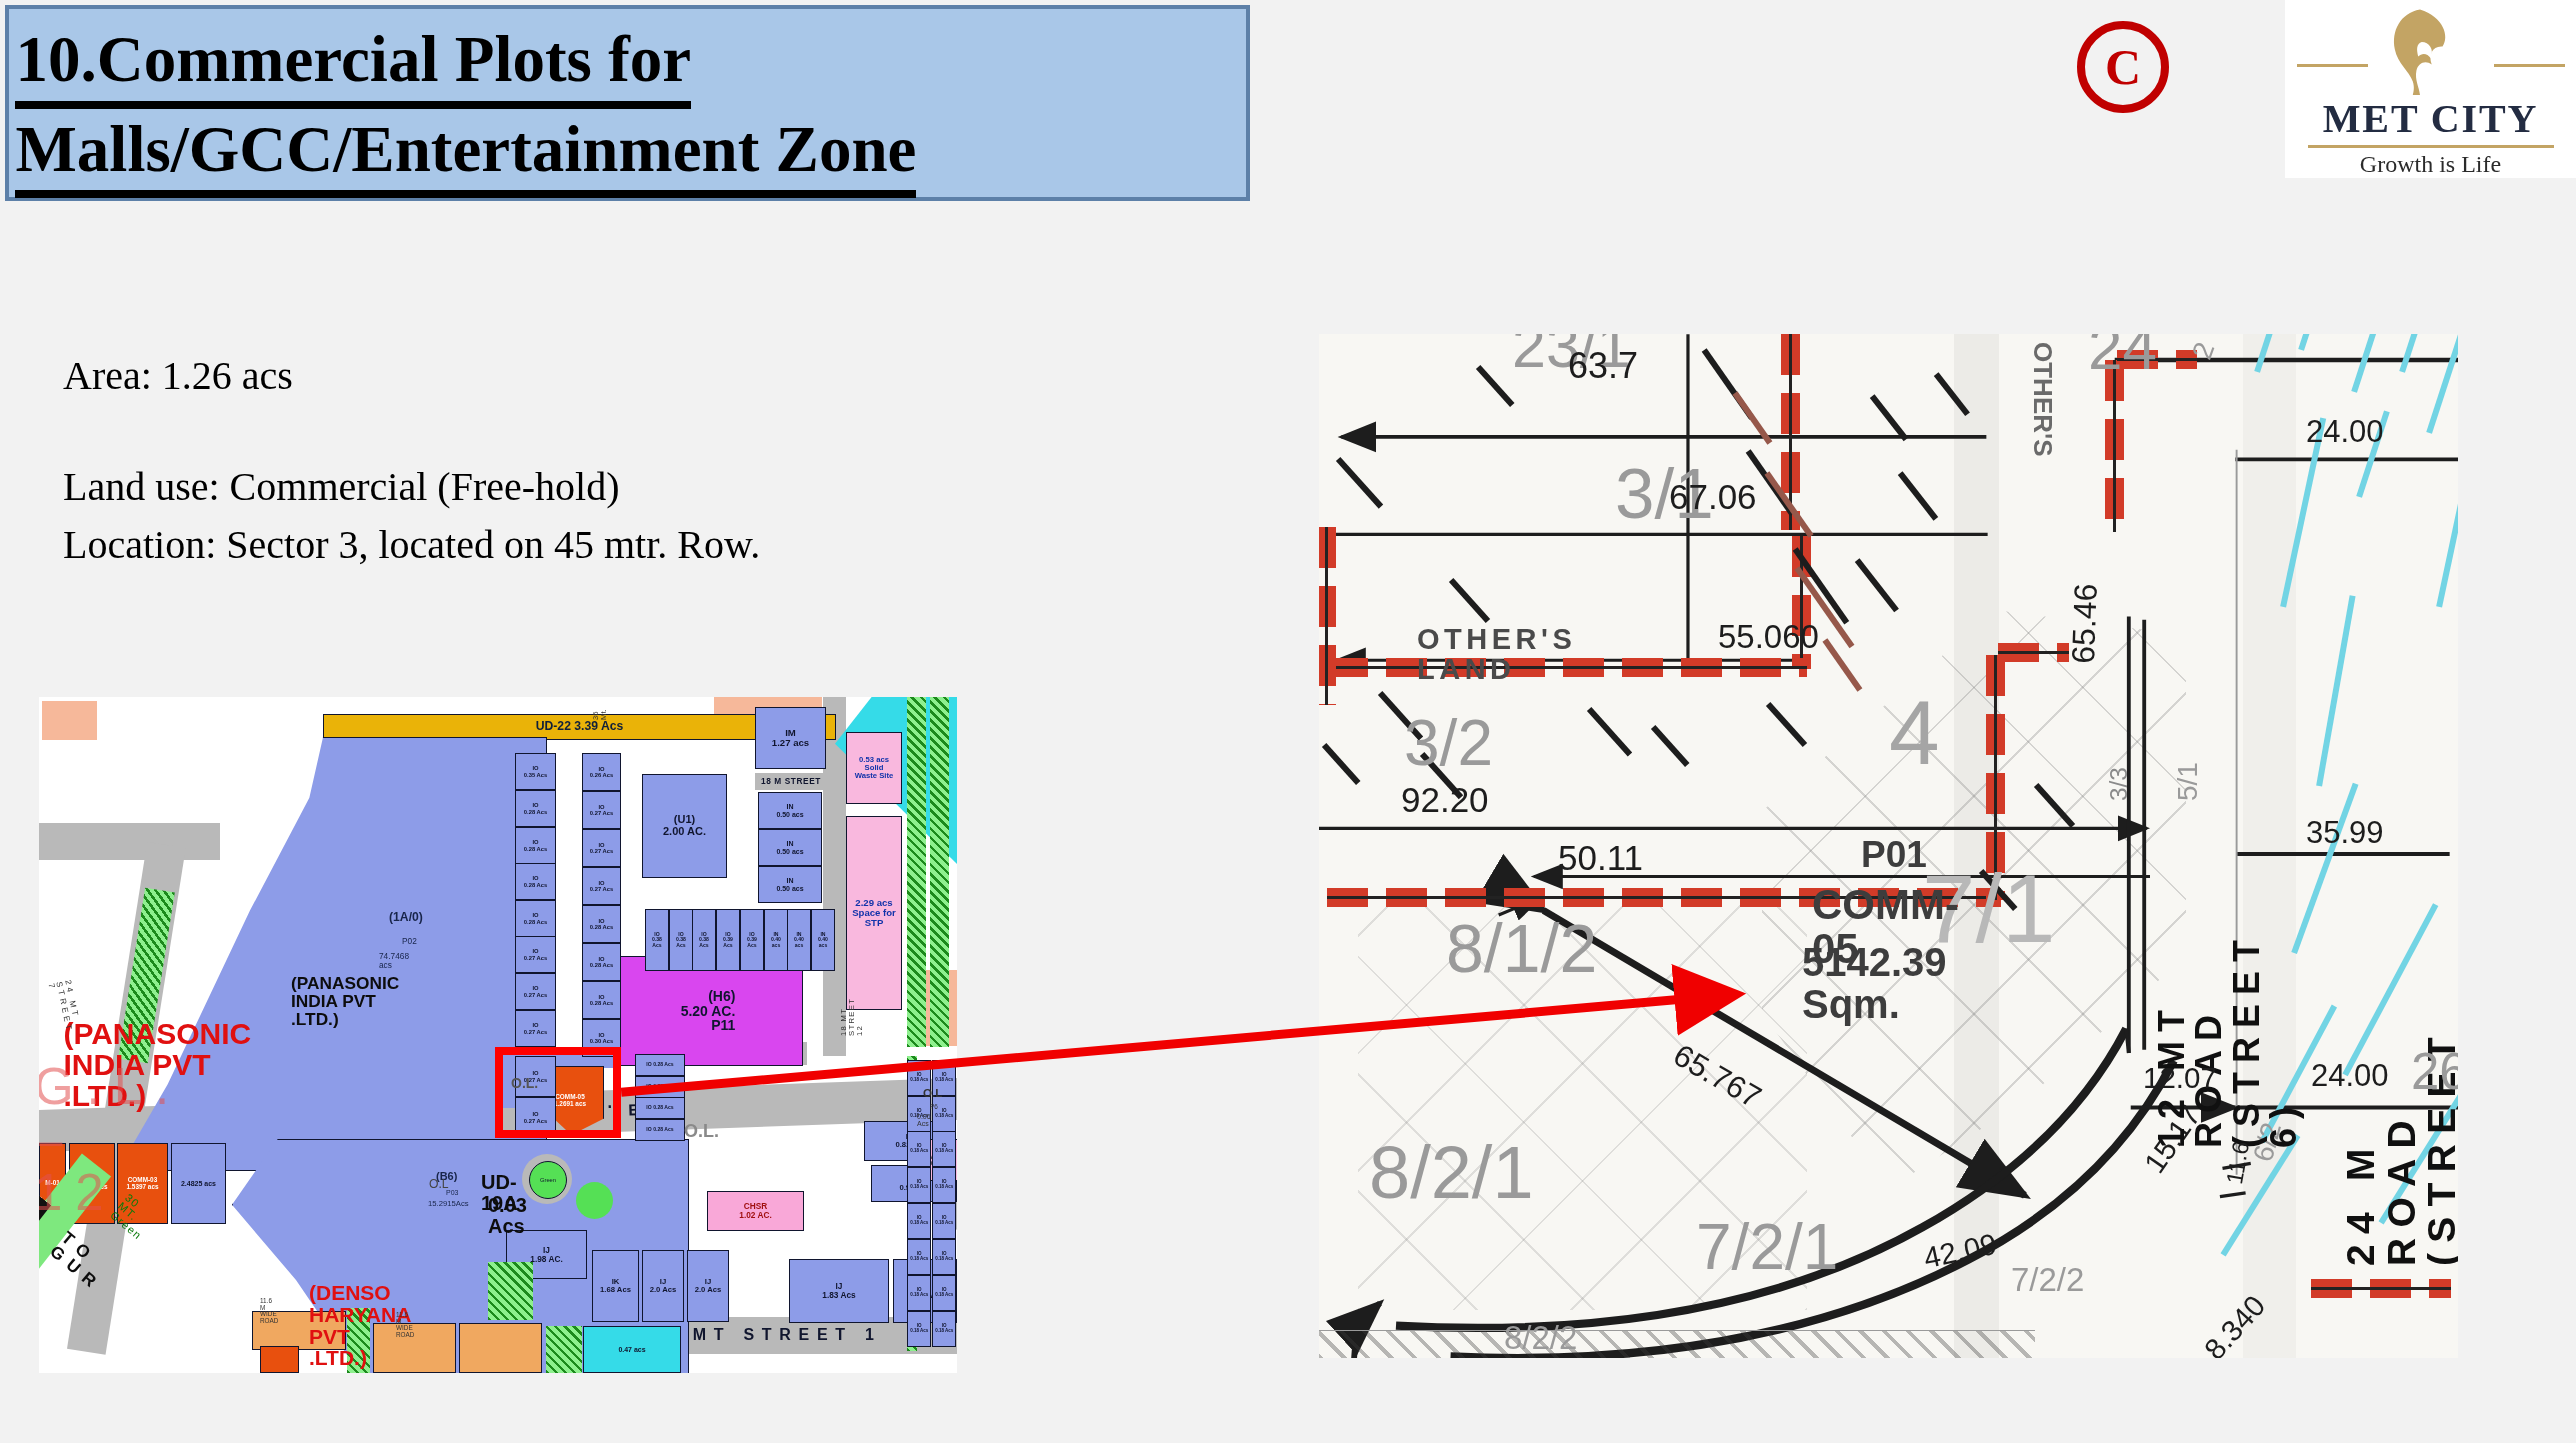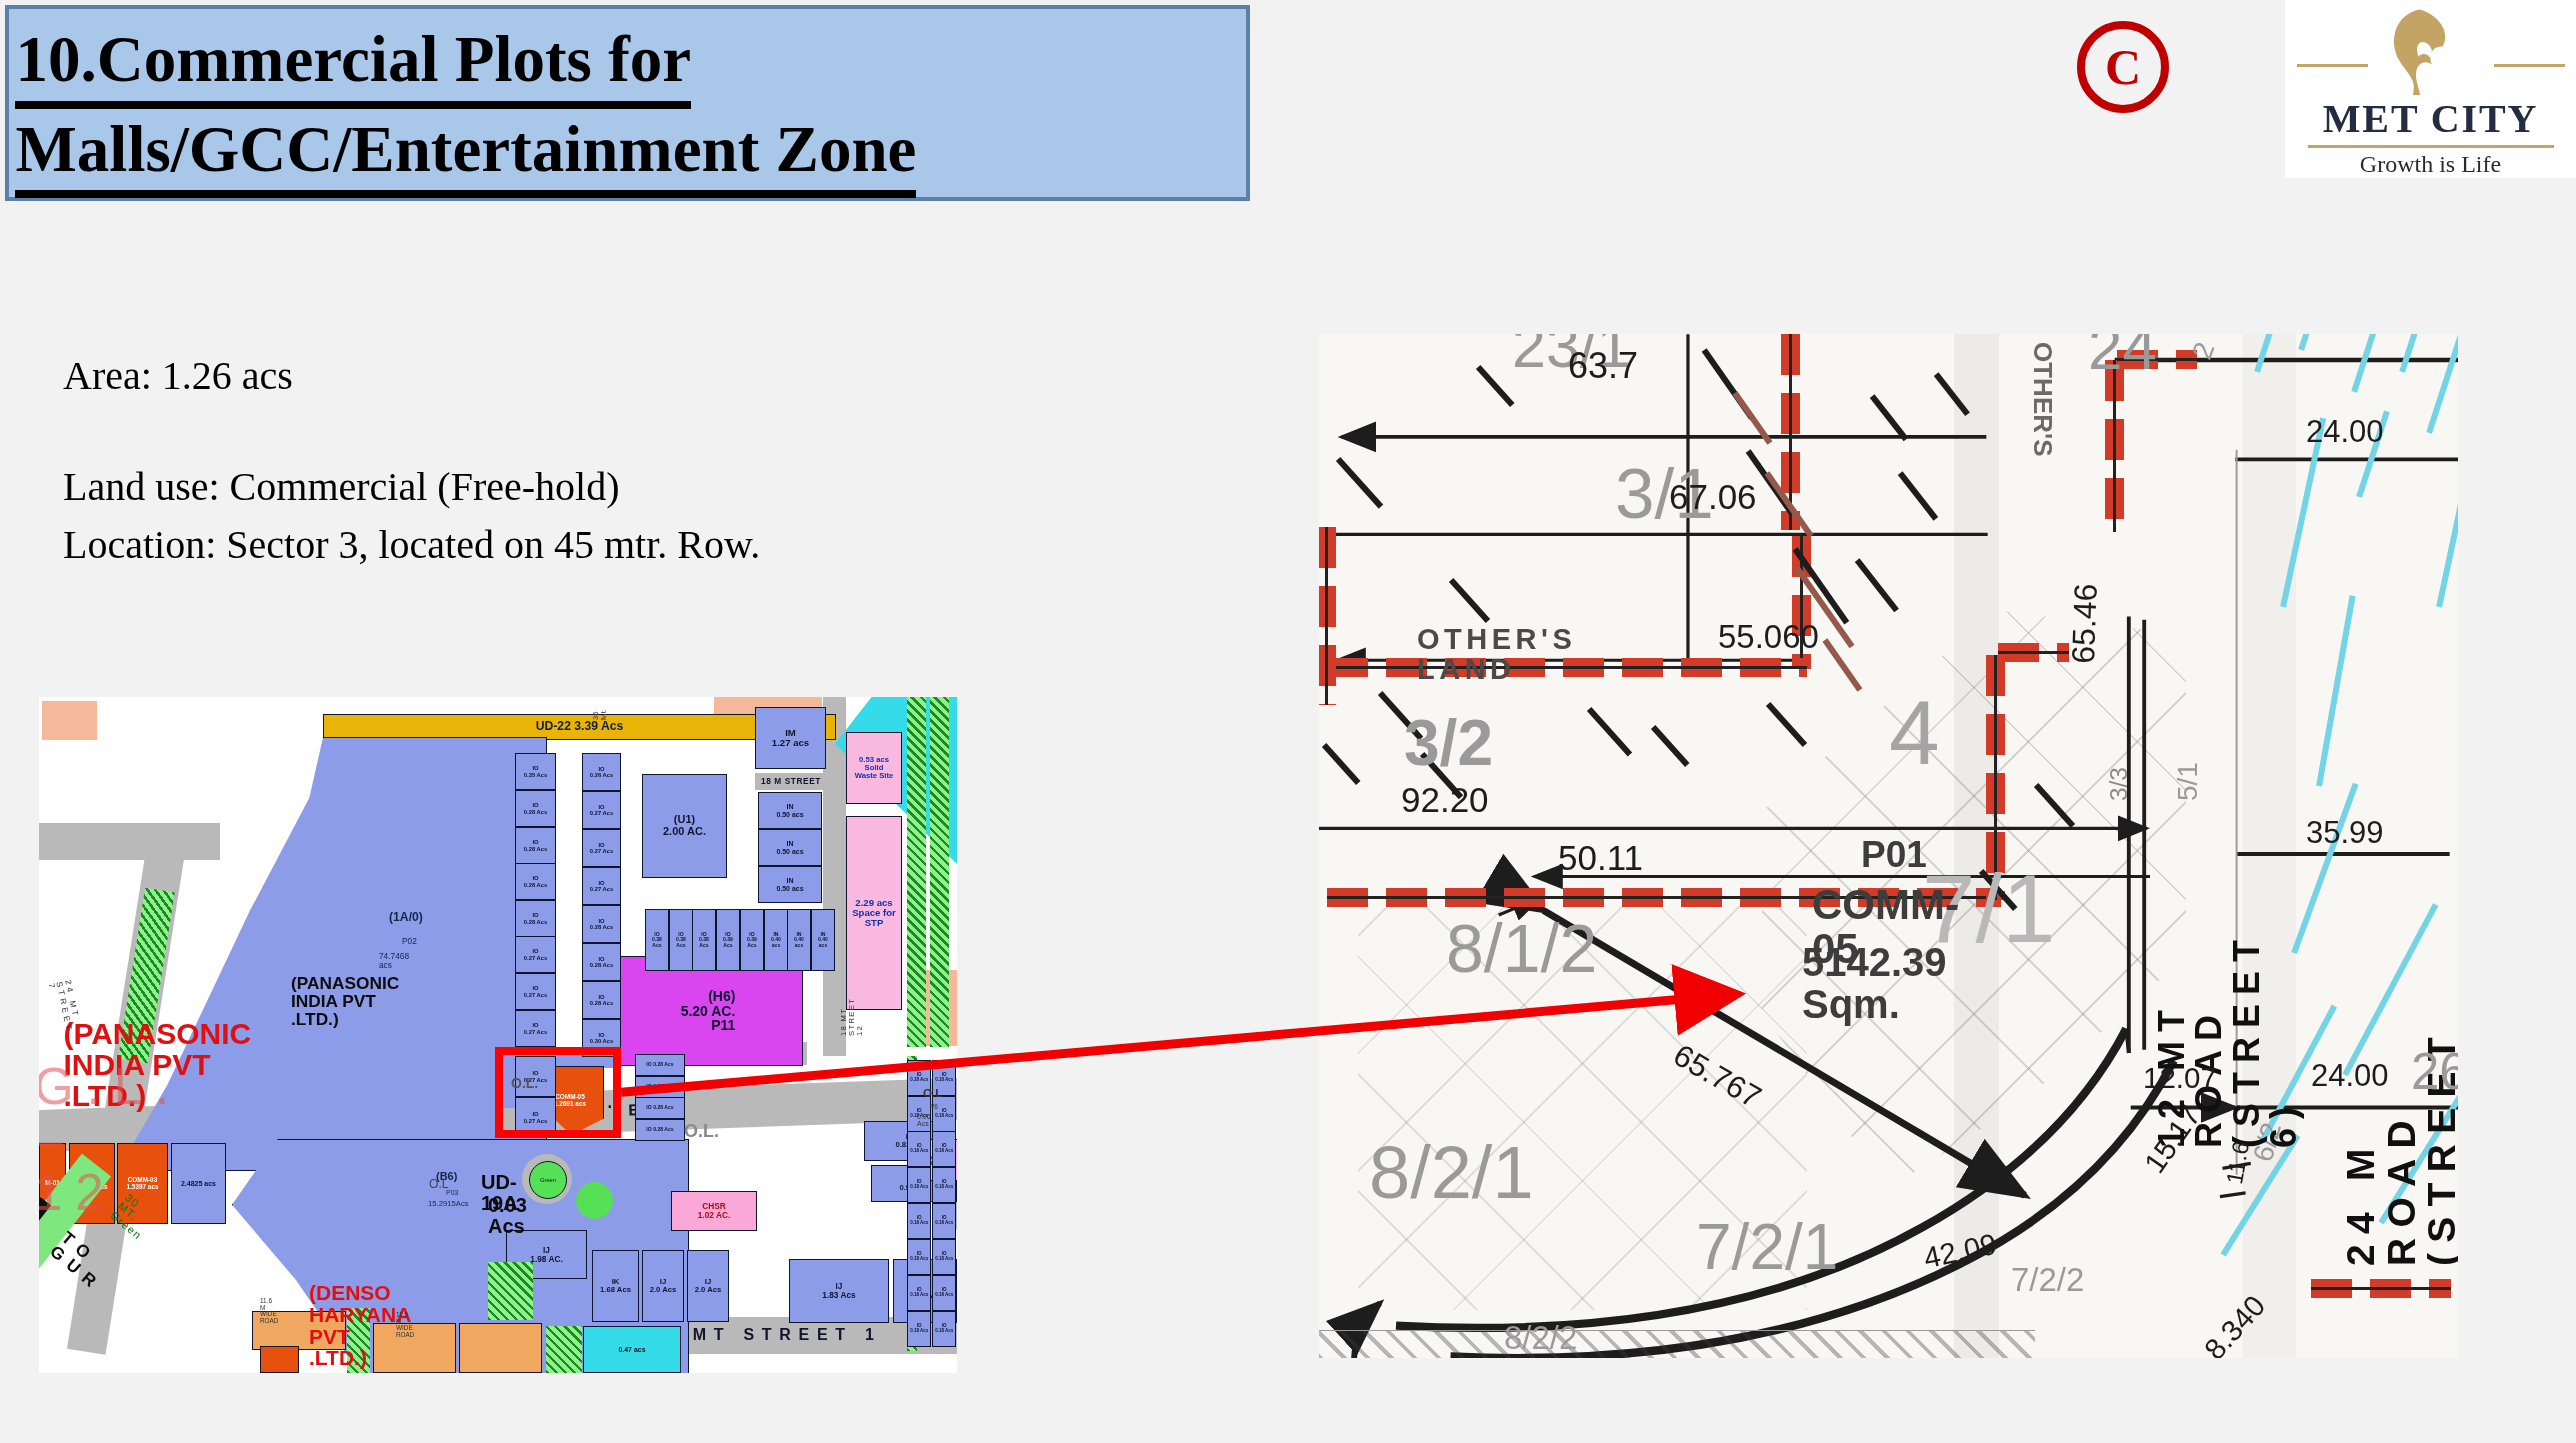--- a/index.html
+++ b/index.html
@@ -125,21 +125,21 @@
         <div style="position: absolute; left: 553px; top: 553px; width: 47px; height: 72px; box-sizing: border-box; background: rgb(141, 156, 232); border: 1.3px solid rgb(16, 21, 46); display: flex; align-items: center; justify-content: center; text-align: center; white-space: pre-line; font-size: 7.7px; color: rgb(16, 21, 46); font-weight: bold; line-height: 1.05;">IK
 1.68 Acs</div>
         <div style="position: absolute; left: 603px; top: 553px; width: 42px; height: 72px; box-sizing: border-box; background: rgb(141, 156, 232); border: 1.3px solid rgb(16, 21, 46); display: flex; align-items: center; justify-content: center; text-align: center; white-space: pre-line; font-size: 7.7px; color: rgb(16, 21, 46); font-weight: bold; line-height: 1.05;">IJ
 2.0 Acs</div>
         <div style="position: absolute; left: 648px; top: 553px; width: 42px; height: 72px; box-sizing: border-box; background: rgb(141, 156, 232); border: 1.3px solid rgb(16, 21, 46); display: flex; align-items: center; justify-content: center; text-align: center; white-space: pre-line; font-size: 7.7px; color: rgb(16, 21, 46); font-weight: bold; line-height: 1.05;">IJ
 2.0 Acs</div>
         <div style="position: absolute; left: 750px; top: 562px; width: 100px; height: 64px; box-sizing: border-box; background: rgb(141, 156, 232); border: 1.3px solid rgb(16, 21, 46); display: flex; align-items: center; justify-content: center; text-align: center; white-space: pre-line; font-size: 8.3px; color: rgb(16, 21, 46); font-weight: bold; line-height: 1.05;">IJ
 1.83 Acs</div>
         <div style="position: absolute; left: 854px; top: 562px; width: 64px; height: 64px; box-sizing: border-box; background: rgb(141, 156, 232); border: 1.3px solid rgb(16, 21, 46); display: flex; align-items: center; justify-content: center; text-align: center; white-space: pre-line; font-size: 8.3px; color: rgb(16, 21, 46); font-weight: bold; line-height: 1.05;">IJ
 1.75 Acs</div>
-        <div style="position: absolute; left: 632px; top: 494px; width: 86px; height: 40px; box-sizing: border-box; background: rgb(249, 168, 216); border: 1.3px solid rgb(16, 21, 46); display: flex; align-items: center; justify-content: center; text-align: center; white-space: pre-line; font-size: 8.3px; color: rgb(160, 16, 16); font-weight: bold; line-height: 1.05;">CHSR
+        <div style="position: absolute; left: 668px; top: 494px; width: 97px; height: 40px; box-sizing: border-box; background: rgb(249, 168, 216); border: 1.3px solid rgb(16, 21, 46); display: flex; align-items: center; justify-content: center; text-align: center; white-space: pre-line; font-size: 8.3px; color: rgb(160, 16, 16); font-weight: bold; line-height: 1.05;">CHSR
 1.02 AC.</div>
         <div style="position: absolute; left: 825px; top: 424px; width: 92px; height: 40px; box-sizing: border-box; background: rgb(141, 156, 232); border: 1.3px solid rgb(16, 21, 46); display: flex; align-items: center; justify-content: center; text-align: center; white-space: pre-line; font-size: 7.7px; color: rgb(16, 21, 46); font-weight: bold; line-height: 1.05;">IM
 0.82Acs</div>
         <div style="position: absolute; left: 832px; top: 468px; width: 86px; height: 37px; box-sizing: border-box; background: rgb(141, 156, 232); border: 1.3px solid rgb(16, 21, 46); display: flex; align-items: center; justify-content: center; text-align: center; white-space: pre-line; font-size: 7.7px; color: rgb(16, 21, 46); font-weight: bold; line-height: 1.05;">IM
 0.95Acs</div>
         <div style="position: absolute; left: 865px; top: 445px; width: 53px; height: 0px; box-sizing: border-box; background: rgba(0, 0, 0, 0);"></div>
         <div style="position: absolute; left: 213px; top: 614px; width: 94px; height: 39px; box-sizing: border-box; background: rgb(240, 168, 96); border: 1.3px solid rgb(16, 21, 46);"></div>
         <div style="position: absolute; left: 334px; top: 626px; width: 83px; height: 50px; box-sizing: border-box; background: rgb(240, 168, 96); border: 1.3px solid rgb(16, 21, 46);"></div>
         <div style="position: absolute; left: 420px; top: 626px; width: 83px; height: 50px; box-sizing: border-box; background: rgb(240, 168, 96); border: 1.3px solid rgb(16, 21, 46);"></div>
         <div style="position: absolute; left: 221px; top: 649px; width: 39px; height: 27px; box-sizing: border-box; background: rgb(232, 80, 14); border: 1.3px solid rgb(16, 21, 46);"></div>
@@ -415,21 +415,21 @@
     <div class="abs" id="hatch-strip"></div>
     <div class="abs" id="dt-labels">
         <div style="position: absolute; left: 193px; top: -19px; font-size: 61px; color: rgb(154, 154, 154); white-space: pre-line; line-height: 1.04;">23/1</div>
         <div style="position: absolute; left: 249px; top: 13px; font-size: 36px; color: rgb(29, 29, 29); white-space: pre-line; line-height: 1.04;">63.7</div>
         <div style="position: absolute; left: 296px; top: 123px; font-size: 71px; color: rgb(154, 154, 154); white-space: pre-line; line-height: 1.04;">3/1</div>
         <div style="position: absolute; left: 98px; top: 290px; font-size: 29px; color: rgb(74, 74, 74); white-space: pre-line; line-height: 1.04; font-weight: bold; letter-spacing: 4.5px;">OTHER'S LAND</div>
         <div style="position: absolute; left: 737px; top: 7.7px; font-size: 26px; color: rgb(106, 106, 106); white-space: pre-line; line-height: 1.04; font-weight: bold; transform-origin: 0px 0px; transform: rotate(90deg);">OTHER'S</div>
         <div style="position: absolute; left: 769px; top: -18px; font-size: 62px; color: rgb(154, 154, 154); white-space: pre-line; line-height: 1.04;">24</div>
         <div style="position: absolute; left: 350px; top: 145px; font-size: 35px; color: rgb(29, 29, 29); white-space: pre-line; line-height: 1.04;">67.06</div>
         <div style="position: absolute; left: 399px; top: 286px; font-size: 33px; color: rgb(29, 29, 29); white-space: pre-line; line-height: 1.04;">55.060</div>
-        <div style="position: absolute; left: 85px; top: 376px; font-size: 64px; color: rgb(154, 154, 154); white-space: pre-line; line-height: 1.04; font-weight: bold;">3/2</div>
+        <div style="position: absolute; left: 85px; top: 376px; font-size: 64px; color: rgb(154, 154, 154); white-space: pre-line; line-height: 1.04;">3/2</div>
         <div style="position: absolute; left: 82px; top: 448px; font-size: 35px; color: rgb(29, 29, 29); white-space: pre-line; line-height: 1.04;">92.20</div>
         <div style="position: absolute; left: 239px; top: 506px; font-size: 35px; color: rgb(29, 29, 29); white-space: pre-line; line-height: 1.04;">50.11</div>
         <div style="position: absolute; left: 787px; top: 467px; font-size: 24.4px; color: rgb(138, 138, 138); white-space: pre-line; line-height: 1.04; transform-origin: 0px 0px; transform: rotate(-90deg);">3/3</div>
         <div style="position: absolute; left: 127px; top: 579px; font-size: 68px; color: rgb(154, 154, 154); white-space: pre-line; line-height: 1.04;">8/1/2</div>
         <div style="position: absolute; left: 365px; top: 705px; font-size: 31px; color: rgb(29, 29, 29); white-space: pre-line; line-height: 1.04; transform-origin: 0px 0px; transform: rotate(30deg);">65.767</div>
         <div style="position: absolute; left: 50px; top: 801px; font-size: 74px; color: rgb(154, 154, 154); white-space: pre-line; line-height: 1.04;">8/2/1</div>
         <div style="position: absolute; left: 570px; top: 352px; font-size: 91px; color: rgb(165, 165, 165); white-space: pre-line; line-height: 1.04;">4</div>
         <div style="position: absolute; left: 603px; top: 525px; font-size: 96px; color: rgb(184, 184, 184); white-space: pre-line; line-height: 1.04;">7/1</div>
         <div style="position: absolute; left: 542px; top: 502px; font-size: 37px; color: rgb(61, 61, 61); white-space: pre-line; line-height: 1.04; font-weight: bold;">P01</div>
         <div style="position: absolute; left: 493px; top: 549px; font-size: 42px; color: rgb(61, 61, 61); white-space: pre-line; line-height: 1.04; font-weight: bold;">COMM-05</div>

